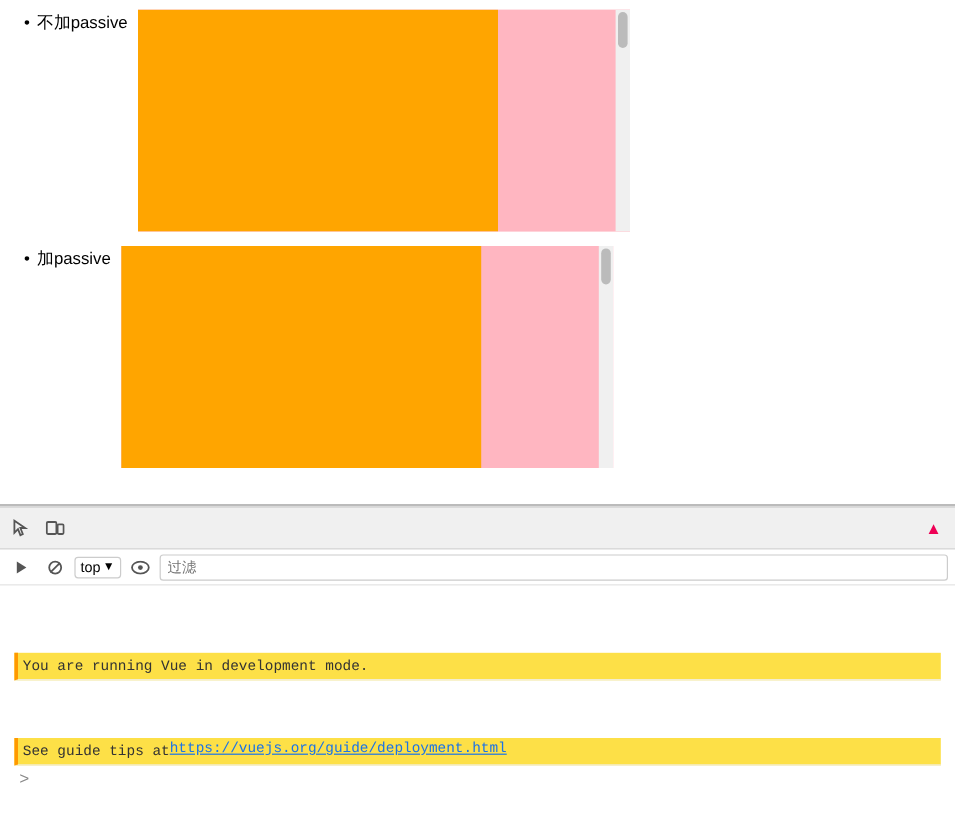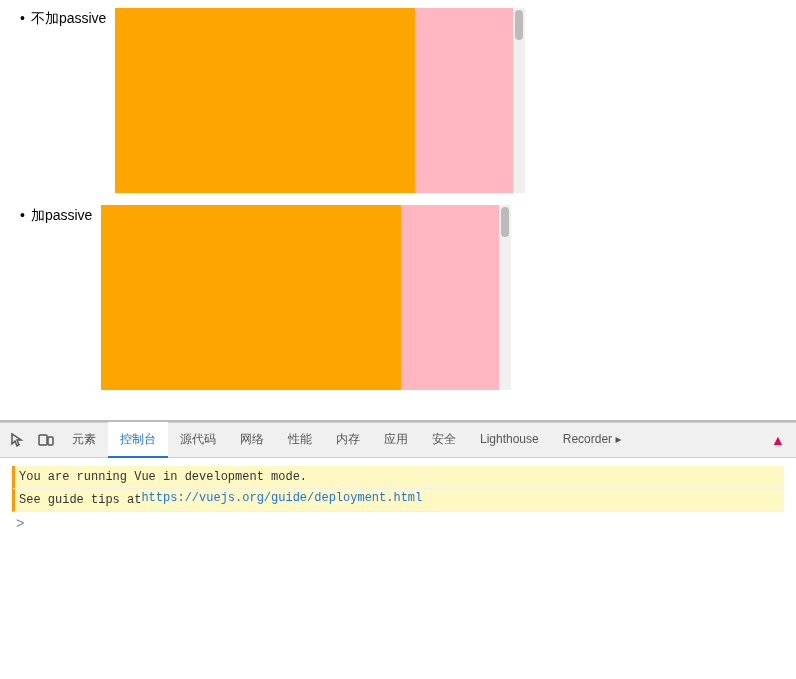--- a/index.html
+++ b/index.html
@@ -169,32 +169,34 @@
     }
 
     .console-line {
       display: flex;
       align-items: flex-start;
       border-bottom: 1px solid #f0f0f0;
       padding: 2px 0;
     }
 
     .console-line.warning {
-      background: #fef9c3;
+      background: #fde047;
       border-left: 3px solid #f90;
       padding-left: 4px;
+      margin-top: 48px;
     }
 
     .console-text {
       color: #333;
       line-height: 1.5;
     }
 
     .console-link {
       color: #1a73e8;
+      text-decoration: underline;
       cursor: pointer;
     }
 
     .console-prompt {
       color: #888;
       font-size: 14px;
       padding: 4px 0 4px 4px;
     }
 
     .devtools-container {
@@ -243,38 +245,55 @@
       </svg>
     </button>
 
     <button class="toolbar-icon-btn" title="Toggle device toolbar">
       <svg width="16" height="16" viewBox="0 0 16 16">
         <rect x="1" y="3" width="8" height="10" rx="1" fill="none" stroke="#555" stroke-width="1.5"></rect>
         <rect x="10" y="5" width="5" height="8" rx="1" fill="none" stroke="#555" stroke-width="1.5"></rect>
       </svg>
     </button>
 
-    <div class="toolbar-tabs">
-      <div class="tab-item">元素</div>
-      <div class="tab-item active">控制台</div>
-      <div class="tab-item">源代码</div>
-      <div class="tab-item">网络</div>
-      <div class="tab-item">性能</div>
-      <div class="tab-item">内存</div>
-      <div class="tab-item">应用</div>
-      <div class="tab-item">安全</div>
-      <div class="tab-item">Lighthouse</div>
-      <div class="tab-item">Recorder ▸</div>
-    </div>
 
     <button class="toolbar-icon-btn" style="margin-left: auto; color: #e05;">
       ▲
     </button>
   </div>
 
+  <div class="console-toolbar">
+
+    <button class="console-icon-btn" title="Run">
+      <svg width="14" height="14" viewBox="0 0 14 14">
+        <polygon points="3,2 11,7 3,12" fill="#555"></polygon>
+      </svg>
+    </button>
+
+    <button class="console-icon-btn" title="Clear console">
+      <svg width="14" height="14" viewBox="0 0 14 14">
+        <circle cx="7" cy="7" r="5" fill="none" stroke="#555" stroke-width="1.5"></circle>
+        <line x1="3" y1="11" x2="11" y2="3" stroke="#555" stroke-width="1.5"></line>
+      </svg>
+    </button>
+
+    <div class="top-select">
+      <span>top</span>
+      <span style="font-size:10px;">▼</span>
+    </div>
+
+    <button class="console-icon-btn" title="Create live expression">
+      <svg width="16" height="12" viewBox="0 0 16 12">
+        <ellipse cx="8" cy="6" rx="7" ry="5" fill="none" stroke="#555" stroke-width="1.5"></ellipse>
+        <circle cx="8" cy="6" r="2" fill="#555"></circle>
+      </svg>
+    </button>
+
+    <input class="filter-input" type="text" placeholder="过滤" style="">
+  </div>
 
   <div class="console-output">
     <div class="console-line warning">
       <span class="console-text">You are running Vue in development mode.</span>
     </div>
     <div class="console-line warning">
       <span class="console-text">See guide tips at </span>
         <a class="console-link">https://vuejs.org/guide/deployment.html</a>
     </div>
     <div class="console-prompt">&gt;</div>

